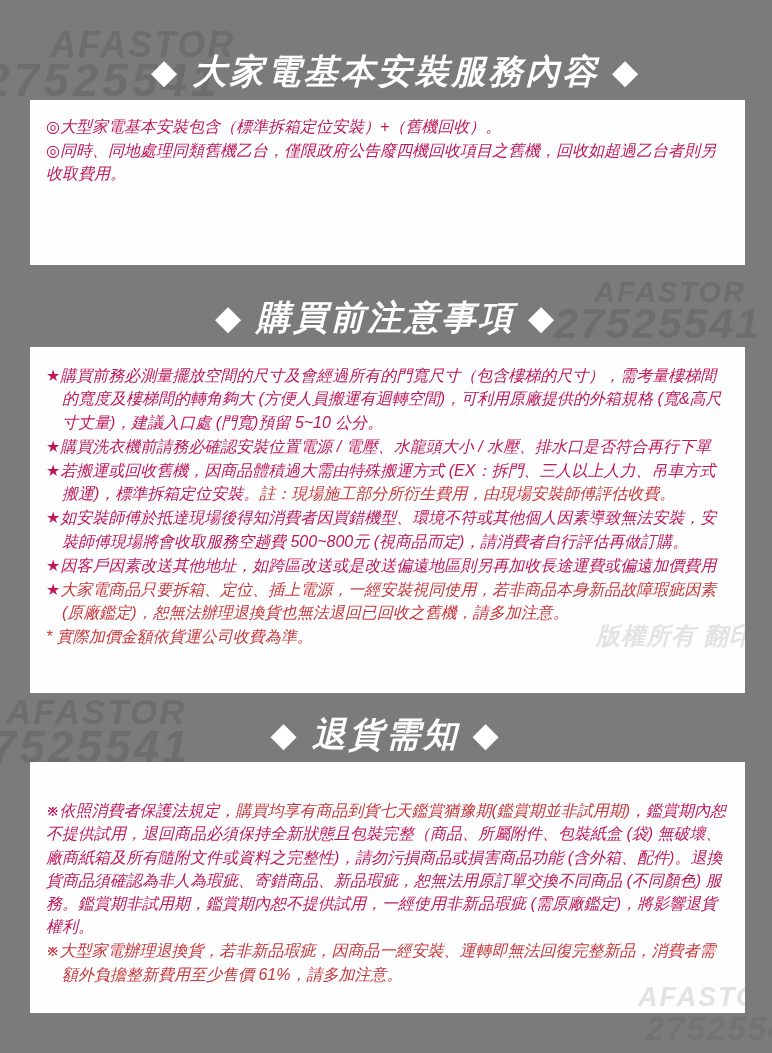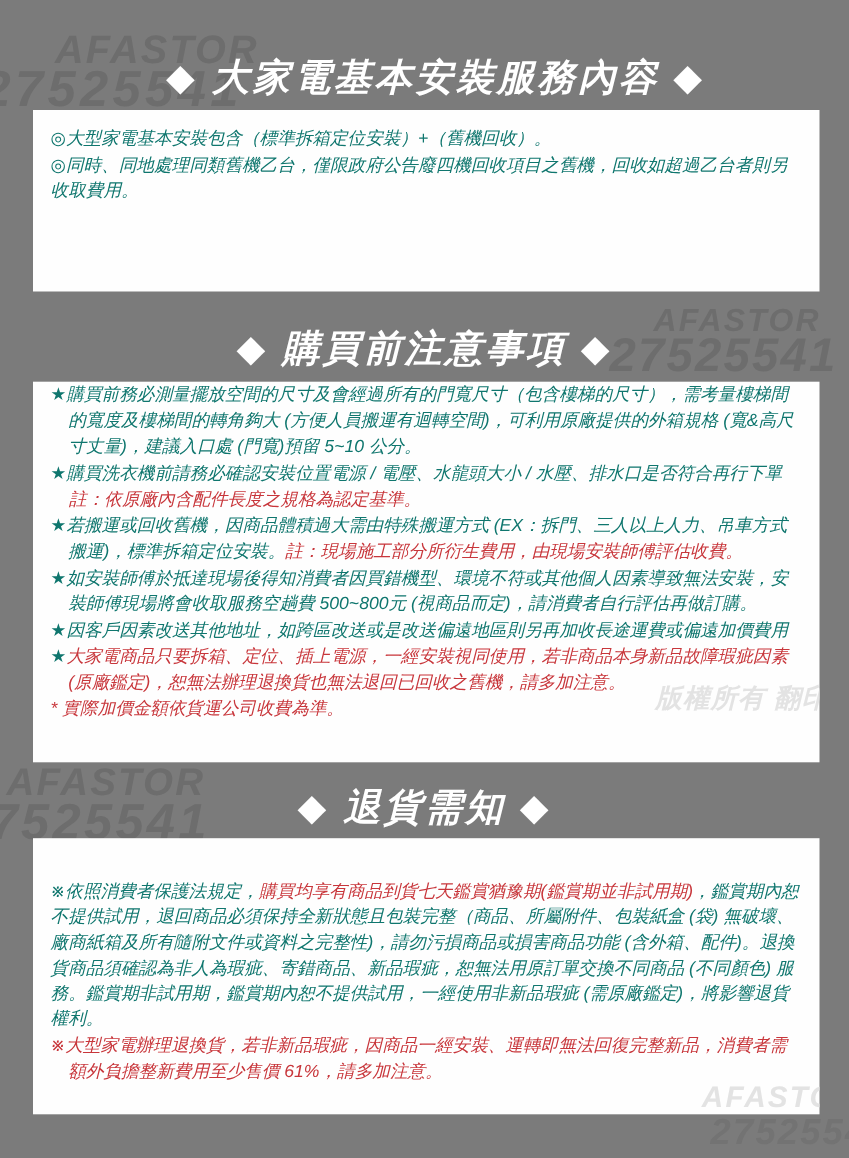--- a/index.html
+++ b/index.html
@@ -35,24 +35,24 @@
     margin-left:30px;
     width:715px;
     box-sizing:border-box;
     padding:14px 16px;
     color:#3e3e3e;
     font-size:16px;
     line-height:1.45;
     overflow:hidden;
   }
   .box1{margin-top:9px;min-height:165px;}
-  .box2{margin-top:10px;min-height:346px;padding-top:0;}
+  .box2{margin-top:10px;min-height:346px;padding-top:16px;}
   .box3{margin-top:8px;min-height:251px;padding-top:36px;}
   .box p{margin:1px 0;}
-  .blk{color:#0f766e;}
+  .blk{color:#be185d;}
   .red{color:#c8363b;}
   .hang{padding-left:1em;text-indent:-1em;}
   .note{padding-left:1.05em;}
   .returns-warn{margin-top:25px;}
   
   .wm{
     position:absolute;
     z-index:0;
     color:#6d6d6d;
     font-weight:bold;
@@ -94,21 +94,20 @@
   <h1 class="hdr hdr1">◆ 大家電基本安裝服務內容 ◆</h1>
   <section class="box box1">
     <p><span class="blk">◎大型家電基本安裝包含（標準拆箱定位安裝）+（舊機回收）。</span></p>
     <p><span class="blk">◎同時、同地處理同類舊機乙台，僅限政府公告廢四機回收項目之舊機，回收如超過乙台者則另收取費用。</span></p>
   </section>
 
   <h1 class="hdr hdr2">◆ 購買前注意事項 ◆</h1>
   <section class="box box2">
     <p class="hang"><span class="blk">★購買前務必測量擺放空間的尺寸及會經過所有的門寬尺寸（包含樓梯的尺寸），需考量樓梯間的寬度及樓梯間的轉角夠大 (方便人員搬運有迴轉空間)，可利用原廠提供的外箱規格 (寬&amp;高尺寸丈量)，建議入口處 (門寬)預留 5~10 公分。</span></p>
     <p class="hang"><span class="blk">★購買洗衣機前請務必確認安裝位置電源 / 電壓、水龍頭大小 / 水壓、排水口是否符合再行下單</span></p>
-    <p class="note"><span class="red">註：依原廠內含配件長度之規格為認定基準。</span></p>
     <p class="hang"><span class="blk">★若搬運或回收舊機，因商品體積過大需由特殊搬運方式 (EX：拆門、三人以上人力、吊車方式搬運)，標準拆箱定位安裝。</span><span class="red">註：現場施工部分所衍生費用，由現場安裝師傅評估收費。</span></p>
     <p class="hang"><span class="blk">★如安裝師傅於抵達現場後得知消費者因買錯機型、環境不符或其他個人因素導致無法安裝，安裝師傅現場將會收取服務空趟費 500~800元 (視商品而定)，請消費者自行評估再做訂購。</span></p>
     <p class="hang"><span class="blk">★因客戶因素改送其他地址，如跨區改送或是改送偏遠地區則另再加收長途運費或偏遠加價費用</span></p>
     <p class="hang"><span class="blk">★</span><span class="red">大家電商品只要拆箱、定位、插上電源，一經安裝視同使用，若非商品本身新品故障瑕疵因素(原廠鑑定)，恕無法辦理退換貨也無法退回已回收之舊機，請多加注意。</span></p>
     <p><span class="red">* 實際加價金額依貨運公司收費為準。</span></p>
     <div class="wm-light wm-copy">版權所有 翻印必究</div>
   </section>
 
   <h1 class="hdr hdr3">◆ 退貨需知 ◆</h1>
   <section class="box box3">

